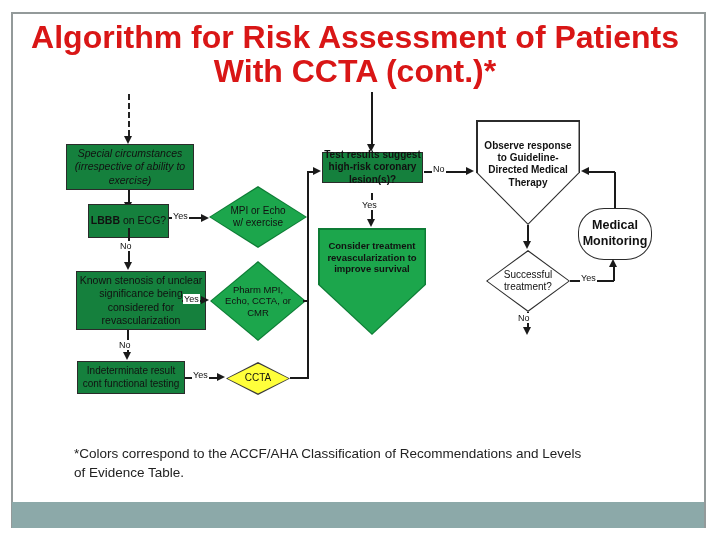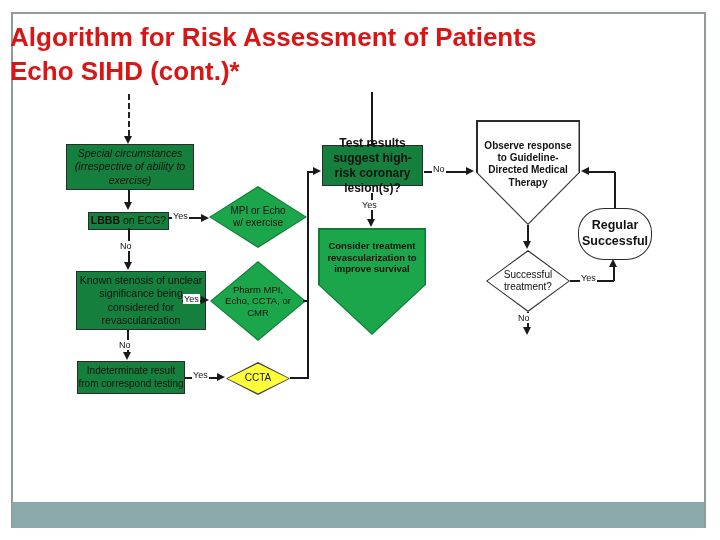--- a/index.html
+++ b/index.html
@@ -5,22 +5,22 @@
   :root{
     --green:#1ca64c; --green-border:#0d7c35; --yellow:#ffff3b; --ink:#1a1a1a;
     --red:#d91616; --teal:#8ca9a9; --slide-border:#939a9a;
   }
   html,body{margin:0;padding:0;background:#fff;}
   #stage{position:relative;width:720px;height:540px;background:#fff;overflow:hidden;
          font-family:"Liberation Sans", sans-serif;color:#111;}
   .slide{position:absolute;left:11px;top:12px;width:695px;height:516px;background:#fff;
          border:2px solid var(--slide-border);box-sizing:border-box;}
   .footerbar{position:absolute;left:12px;top:502px;width:692px;height:26px;background:var(--teal);}
-  .title{position:absolute;left:10px;top:20px;width:690px;text-align:left;color:var(--red);
-         font-weight:bold;font-size:26px;line-height:34px;letter-spacing:0;}
+  .title{position:absolute;left:10px;top:20px;width:690px;text-align:center;color:var(--red);
+         font-weight:bold;font-size:32px;line-height:34px;letter-spacing:0;}
   .footnote{position:absolute;left:74px;font-size:13.5px;line-height:19px;color:#222;}
 
   
   .box{position:absolute;background:#15803d;border:1px solid #2b2b2b;box-sizing:border-box;
        display:flex;align-items:center;justify-content:center;text-align:center;
        font-size:10.5px;line-height:1.25;}
   .shape{position:absolute;}
   .shape .fill{position:absolute;inset:1.5px;}
   .shape .txt{position:absolute;inset:0;z-index:2;display:flex;align-items:center;
               justify-content:center;text-align:center;font-size:10px;line-height:1.22;}
@@ -54,36 +54,36 @@
 </style>
 </head>
 <body>
 
 <div id="stage">
   <div class="slide"></div>
   <div class="footerbar"></div>
 
   <div class="title">
     <div>Algorithm for Risk Assessment of Patients</div>
-    <div>Echo SIHD (cont.)*</div>
+    <div>With CCTA (cont.)*</div>
   </div>
 
   <div class="vdash" style="left:128px;top:94px;height:42px"></div>
   <div class="arrD" style="left:124px;top:136px"></div>
   <div class="vline" style="left:371px;top:92px;height:52px"></div>
   <div class="arrD" style="left:367px;top:144px"></div>
 
   <div class="box" style="left:66px;top:144px;width:128px;height:46px;font-style:italic">
     <span>Special circumstances (irrespective of ability to exercise)</span>
   </div>
 
   <div class="vline" style="left:128px;top:190px;height:13px"></div>
   <div class="arrD" style="left:124px;top:202px"></div>
 
-  <div class="box" style="left:88px;top:212px;width:81px;height:18px">
+  <div class="box" style="left:88px;top:204px;width:81px;height:34px">
     <span><b>LBBB</b><span> on ECG?</span></span>
   </div>
 
   <div class="hline" style="left:169px;top:217px;width:33px"></div>
   <div class="arrR" style="left:201px;top:214px"></div>
   <div class="lab" style="left:172px;top:211px">Yes</div>
 
   <div class="vline" style="left:128px;top:228px;height:34px"></div>
   <div class="arrD" style="left:124px;top:262px"></div>
   <div class="lab" style="left:119px;top:241px">No</div>
@@ -94,21 +94,21 @@
 
   <div class="hline" style="left:182px;top:300px;width:19px"></div>
   <div class="arrR" style="left:201px;top:296px"></div>
   <div class="lab" style="left:183px;top:294px">Yes</div>
 
   <div class="vline" style="left:127px;top:330px;height:23px"></div>
   <div class="arrD" style="left:123px;top:352px"></div>
   <div class="lab" style="left:118px;top:340px">No</div>
 
   <div class="box" style="left:77px;top:361px;width:108px;height:33px;font-size:10px">
-    <span>Indeterminate result from correspond testing</span>
+    <span>Indeterminate result cont functional testing</span>
   </div>
 
   <div class="hline" style="left:185px;top:377px;width:32px"></div>
   <div class="arrR" style="left:217px;top:373px"></div>
   <div class="lab" style="left:192px;top:370px">Yes</div>
 
   <div class="shape clipD greenS" style="left:209px;top:186px;width:98px;height:62px">
     <div class="fill clipD"></div>
     <span class="txt" style="padding:0 16px">MPI or Echo w/ exercise</span>
   </div>
@@ -122,21 +122,21 @@
     <div class="fill clipD"></div>
     <span class="txt">CCTA</span>
   </div>
 
   <div class="hline" style="left:290px;top:377px;width:19px"></div>
   <div class="hline" style="left:303px;top:300px;width:6px"></div>
   <div class="vline" style="left:307px;top:171px;height:208px"></div>
   <div class="hline" style="left:307px;top:171px;width:7px"></div>
   <div class="arrR" style="left:313px;top:167px"></div>
 
-  <div class="box bold" style="left:322px;top:145px;width:101px;height:41px;font-size:12px">
+  <div class="box bold" style="left:322px;top:152px;width:101px;height:31px;font-size:10px">
     <span>Test results suggest high-risk coronary lesion(s)?</span>
   </div>
 
   <div class="vline" style="left:371px;top:193px;height:27px"></div>
   <div class="arrD" style="left:367px;top:219px"></div>
   <div class="lab" style="left:361px;top:200px">Yes</div>
 
   <div class="hline" style="left:424px;top:171px;width:43px"></div>
   <div class="arrR" style="left:466px;top:167px"></div>
   <div class="lab" style="left:432px;top:164px">No</div>
@@ -153,30 +153,32 @@
 
   <div class="vline" style="left:527px;top:225px;height:17px"></div>
   <div class="arrD" style="left:523px;top:241px"></div>
 
   <div class="shape clipD whiteS" style="left:486px;top:250px;width:84px;height:62px">
     <div class="fill clipD"></div>
     <span class="txt" style="padding:0 12px">Successful treatment?</span>
   </div>
 
   <div class="regmon" style="left:578px;top:208px;width:74px;height:52px">
-    <span>Regular Successful</span>
+    <span>Medical Monitoring</span>
   </div>
 
   <div class="hline" style="left:570px;top:280px;width:44px"></div>
   <div class="vline" style="left:613px;top:266px;height:15px"></div>
   <div class="arrU" style="left:609px;top:259px"></div>
   <div class="lab" style="left:580px;top:273px">Yes</div>
 
   <div class="vline" style="left:614px;top:172px;height:36px"></div>
   <div class="hline" style="left:589px;top:171px;width:26px"></div>
   <div class="arrL" style="left:581px;top:167px"></div>
 
   <div class="vline" style="left:527px;top:312px;height:16px"></div>
   <div class="arrD" style="left:523px;top:327px"></div>
   <div class="lab" style="left:517px;top:313px">No</div>
 
 
+  <div class="footnote" style="top:444px">*Colors correspond to the ACCF/AHA Classification of Recommendations and Levels</div>
+  <div class="footnote" style="top:463px">of Evidence Table.</div>
 </div>
 
 </body></html>

